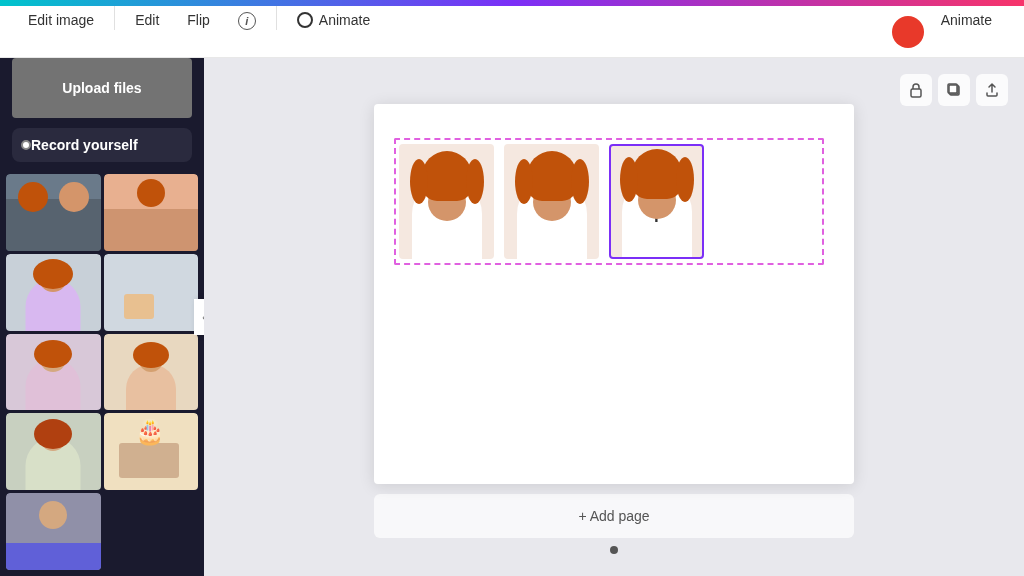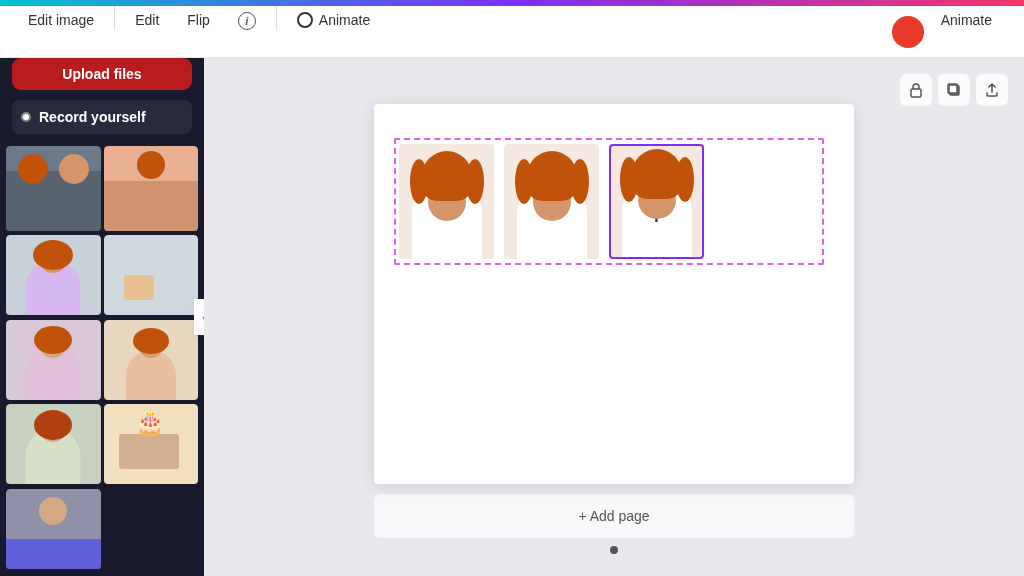--- a/index.html
+++ b/index.html
@@ -105,45 +105,45 @@
       color: #ccc;
       cursor: pointer;
       display: flex;
       align-items: center;
       justify-content: center;
       font-size: 12px;
     }
 
     #upload-btn {
       margin: 0 12px 10px;
-      background: #b91c1c;
+      background: #737373;
       color: #fff;
       border: none;
-      border-radius: 9px;
-      padding: 8px;
+      border-radius: 4px;
+      padding: 22px;
       font-size: 14px;
       font-weight: 600;
       cursor: pointer;
       text-align: center;
     }
 
     #record-btn {
       margin: 0 12px 12px;
       background: #2a2a3e;
       color: #fff;
       border: none;
       border-radius: 8px;
       padding: 9px;
       font-size: 14px;
       font-weight: 600;
       cursor: pointer;
       text-align: left;
       display: flex;
       align-items: center;
-      gap: 8px;
+      gap: 0;
     }
 
     #record-dot {
       width: 10px;
       height: 10px;
       border-radius: 50%;
       background: #fff;
       border: 2px solid #888;
       flex-shrink: 0;
     }

